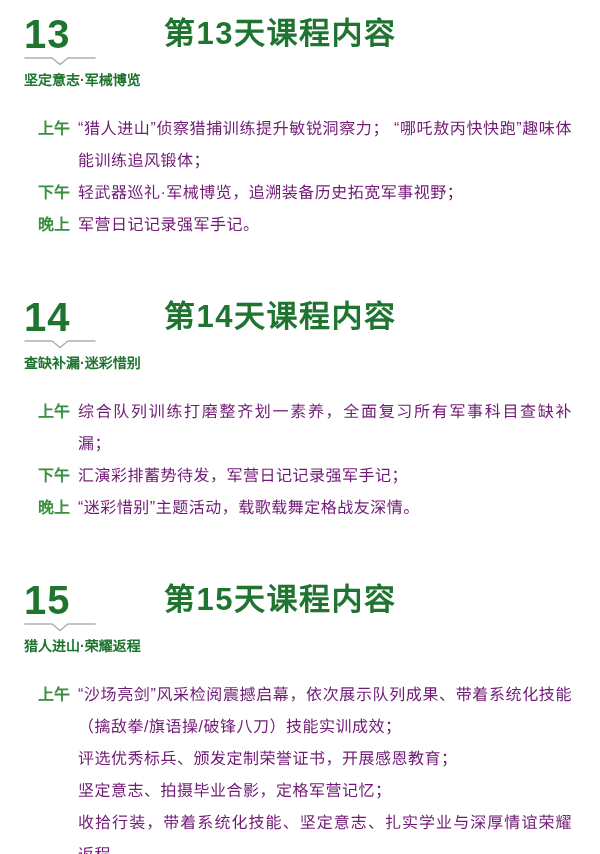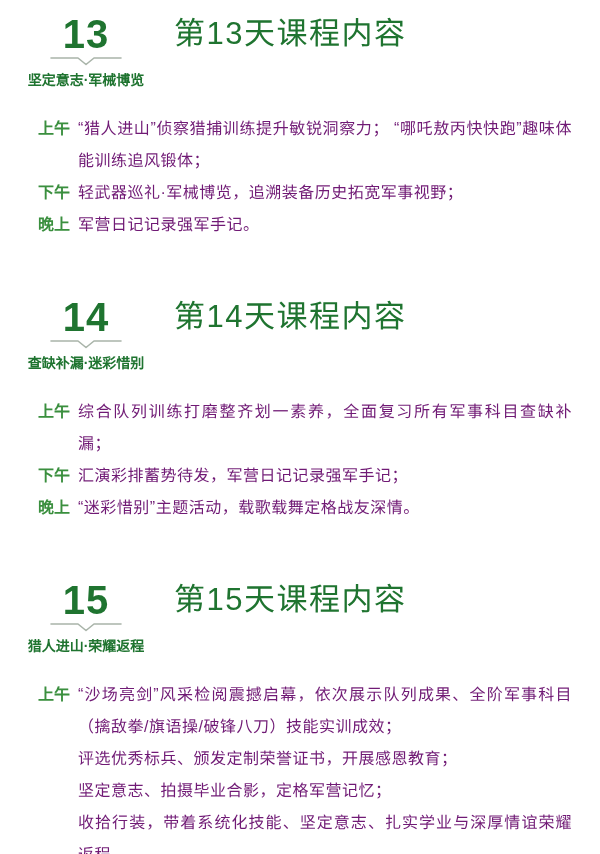--- a/index.html
+++ b/index.html
@@ -22,21 +22,20 @@
   
   .sec-header {
     display: flex;
     align-items: flex-start;
     padding-left: 24px;
   }
   .day-block {
     width: 124px;
     display: flex;
     flex-direction: column;
-    align-items: center;
     flex: 0 0 auto;
   }
   .day-number {
     font-size: 40px;
     font-weight: 800;
     color: #1f7430;
     line-height: 1;
     letter-spacing: 1px;
   }
   .notch-svg {
@@ -48,23 +47,23 @@
   .day-subtitle {
     font-size: 14px;
     font-weight: 700;
     color: #1f7430;
     margin-top: 3px;
     white-space: nowrap;
     letter-spacing: 0px;
   }
   .day-title {
     font-size: 31px;
-    font-weight: 400;
+    font-weight: 700;
     color: #1f7430;
-    margin: 0 0 0 26px;
+    margin: 0 0 0 16px;
     padding-top: 2px;
     line-height: 1.15;
     letter-spacing: 1.5px;
     white-space: nowrap;
   }
 
   
   .sec-body {
     padding: 24px 28px 0 38px;
   }
@@ -155,21 +154,21 @@
       <svg class="notch-svg" viewBox="0 0 72 10">
         <polyline points="1,2 28,2 36,8.5 44,2 71,2" fill="none" stroke="#a9b4a9" stroke-width="1.6" stroke-linejoin="round" stroke-linecap="round"></polyline>
       </svg>
       <div class="day-subtitle">猎人进山·荣耀返程</div>
     </div>
     <h2 class="day-title">第15天课程内容</h2>
   </div>
   <div class="sec-body">
     <div class="row">
       <span class="row-label">上午</span>
-      <p class="row-text">“沙场亮剑”风采检阅震撼启幕，依次展示队列成果、全阶军事科目（擒敌拳/旗语操/破锋八刀）技能实训成效；</p>
+      <p class="row-text">“沙场亮剑”风采检阅震撼启幕，依次展示队列成果、带着系统化技能（擒敌拳/旗语操/破锋八刀）技能实训成效；</p>
     </div>
     <div class="row">
       <span class="row-label"></span>
       <p class="row-text">评选优秀标兵、颁发定制荣誉证书，开展感恩教育；</p>
     </div>
     <div class="row">
       <span class="row-label"></span>
       <p class="row-text">坚定意志、拍摄毕业合影，定格军营记忆；</p>
     </div>
     <div class="row">

